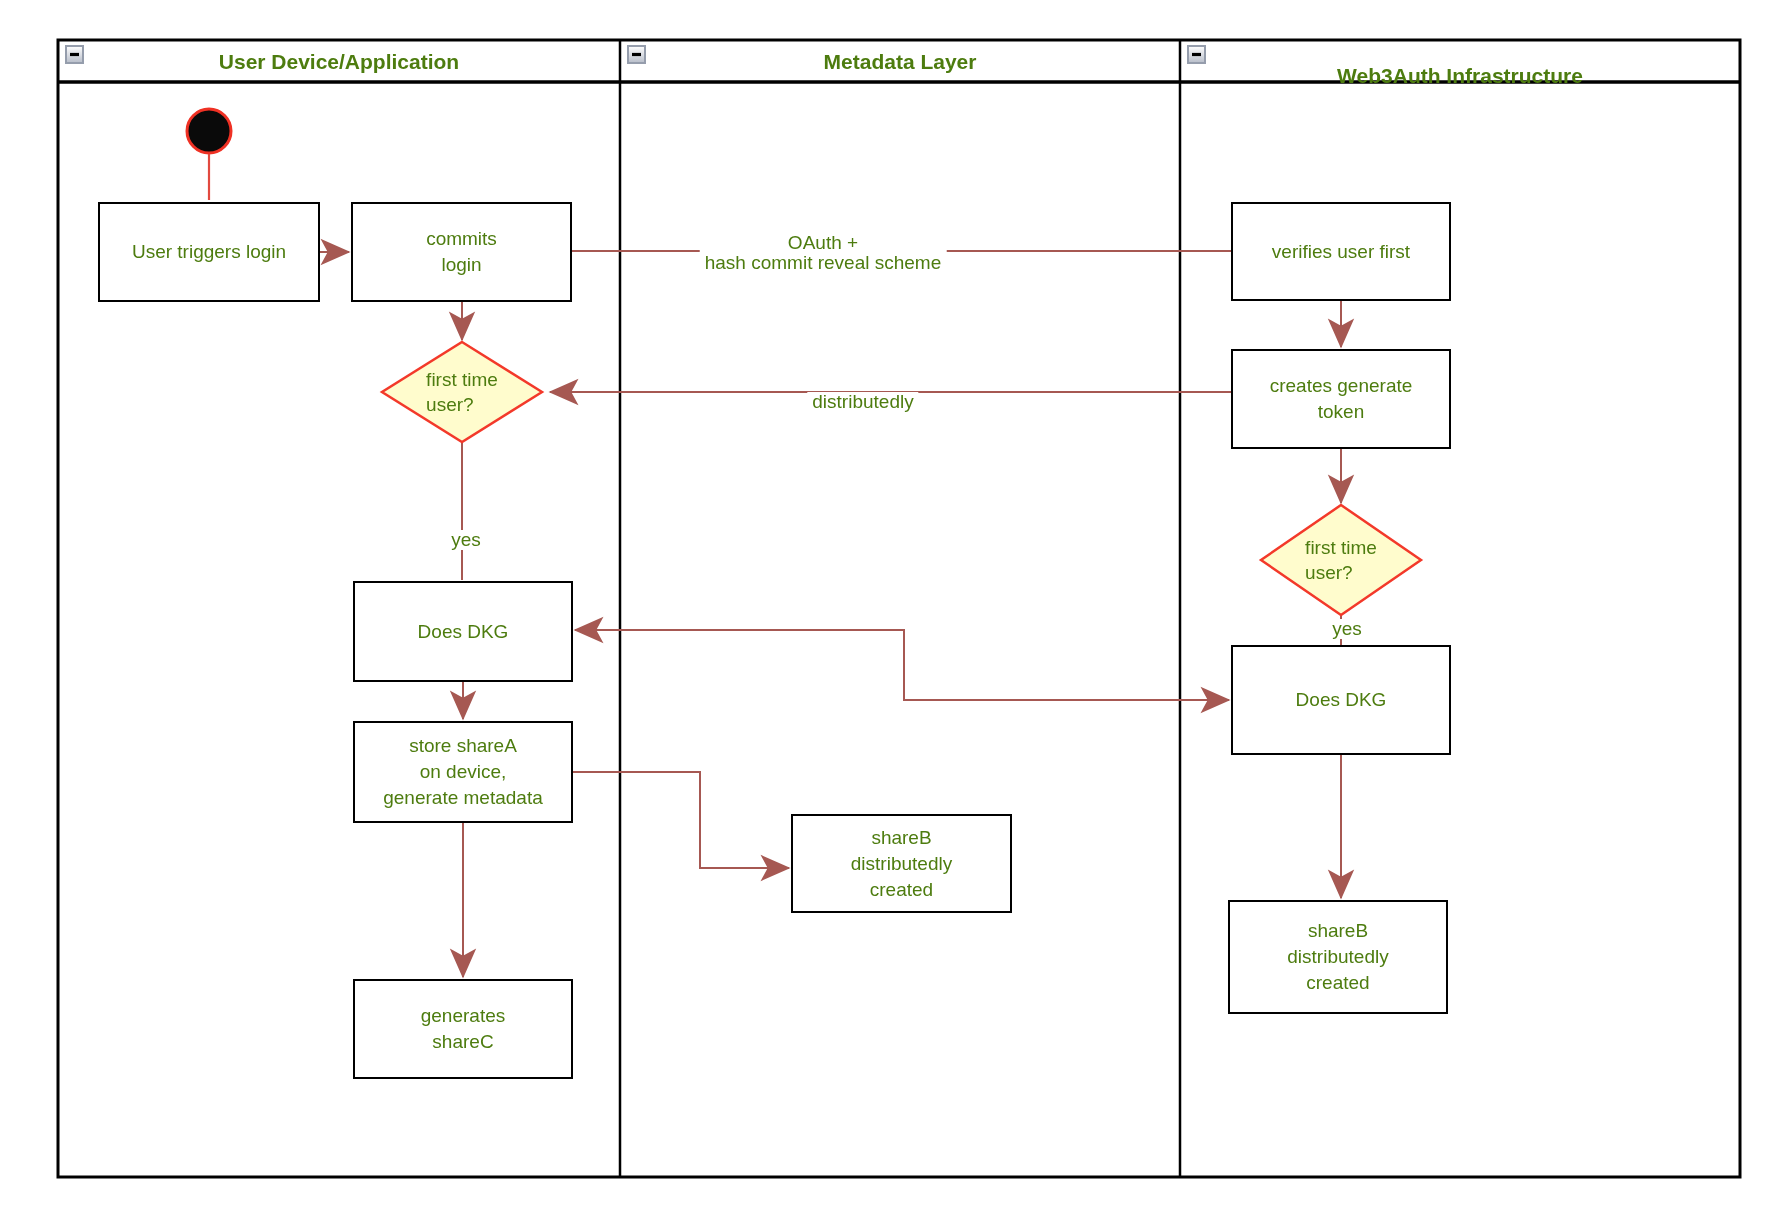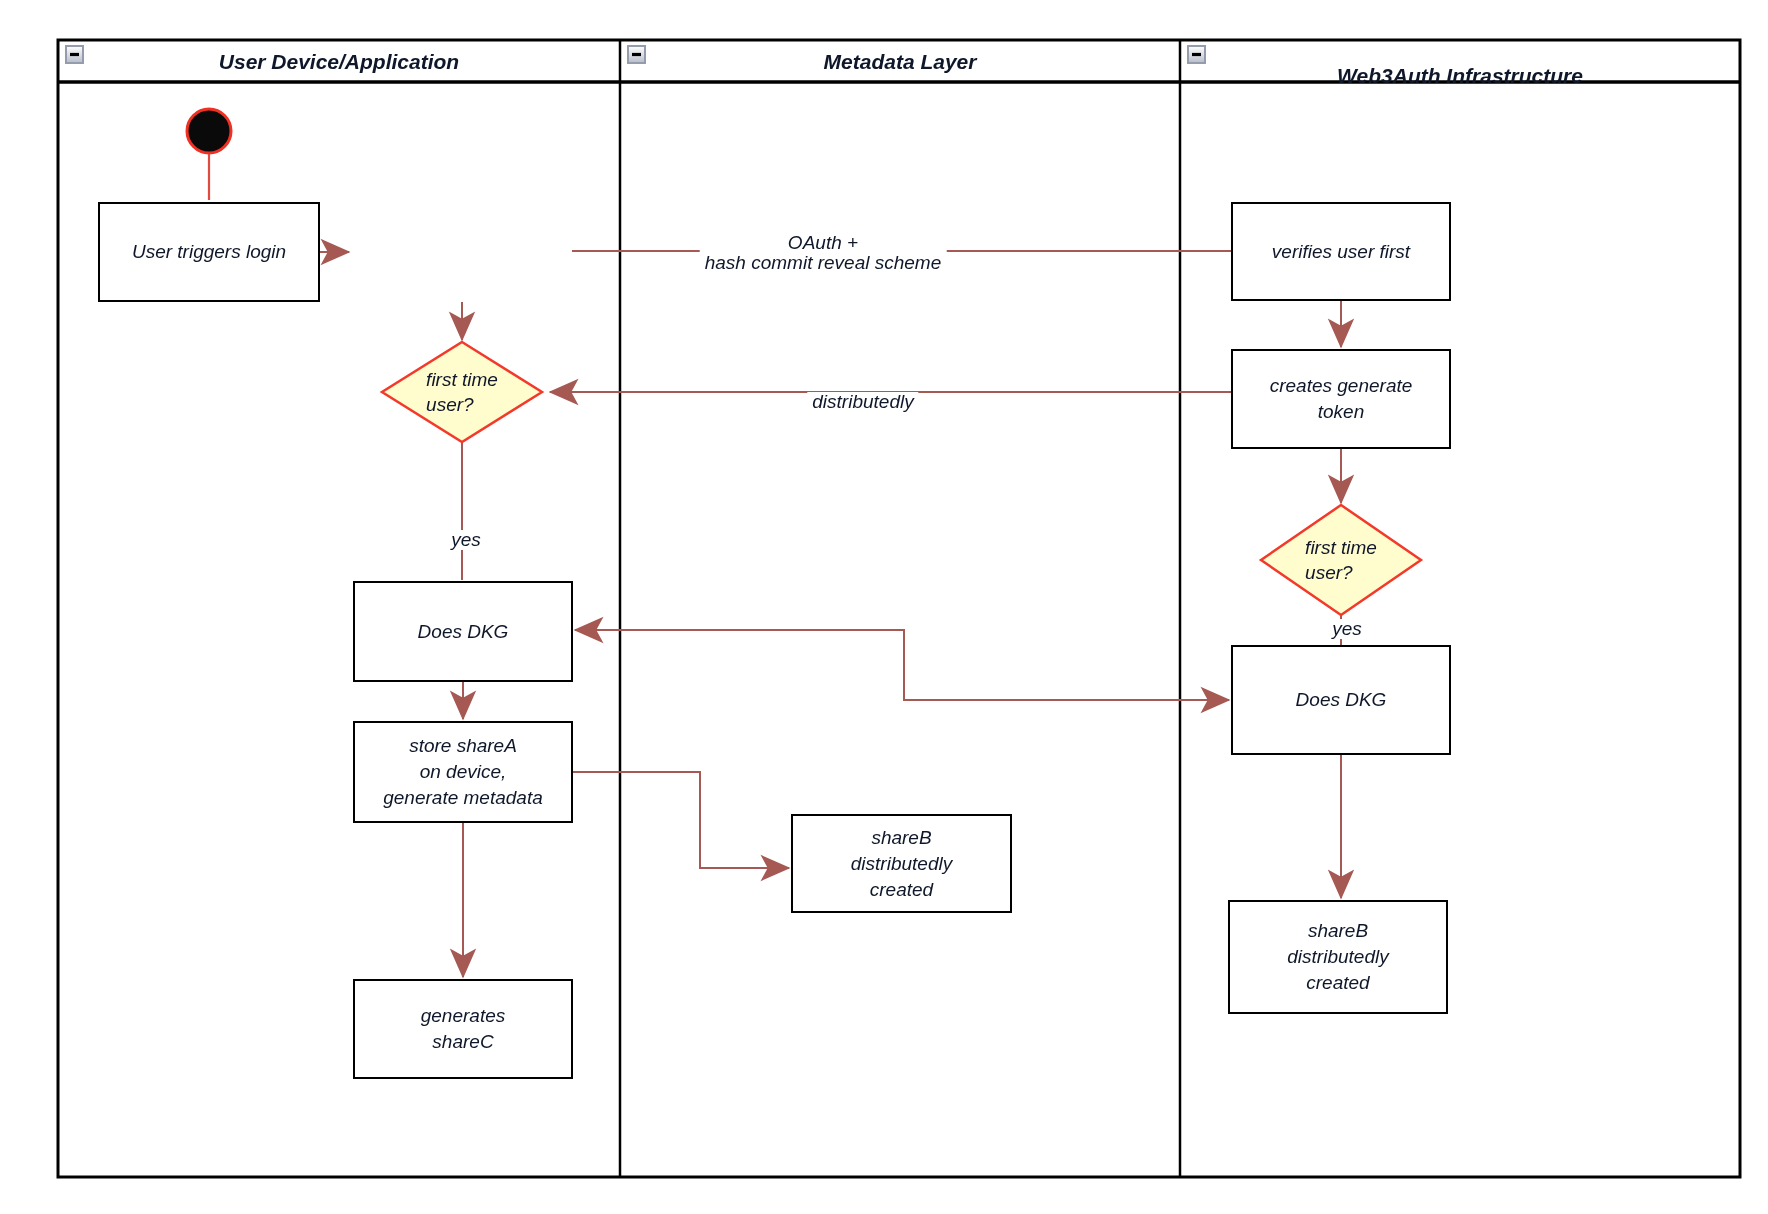--- a/index.html
+++ b/index.html
@@ -1,23 +1,22 @@
 <!DOCTYPE html>
 <html><head>
 <meta charset="utf-8">
 <style>
   html,body{margin:0;padding:0;background:#ffffff;}
   .canvas{
     position:relative;
     width:1768px;height:1214px;
     background:#ffffff;
     font-family:"Liberation Sans", sans-serif;
-    color:#0f172a;
+    color:#4d7c0f;
     overflow:hidden;
-    font-style:italic;
   }
   svg.wires{position:absolute;left:0;top:0;z-index:1;}
   .lane-title{
     position:absolute;z-index:2;
     transform:translate(-50%,-50%);
     font-size:21px;font-weight:bold;white-space:nowrap;
   }
   .node{
     position:absolute;z-index:2;
     box-sizing:border-box;
@@ -102,20 +101,22 @@
 
     <polygon points="462,342 542,392 462,442 382,392" fill="#fffccd" stroke="#f3392a" stroke-width="2.5"></polygon>
     <polygon points="1341,505 1421,560 1341,615 1261,560" fill="#fffccd" stroke="#f3392a" stroke-width="2.5"></polygon>
   </svg>
 
   <div class="lane-title" style="left:339px;top:62px">User Device/Application</div>
   <div class="lane-title" style="left:900px;top:62px">Metadata Layer</div>
   <div class="lane-title" style="left:1460px;top:76px">Web3Auth Infrastructure</div>
 
   <div class="node" style="left:98px;top:202px;width:222px;height:100px">User triggers login</div>
+  <div class="node" style="left:351px;top:202px;width:221px;height:100px">commits
+login</div>
   <div class="diamond-text" style="left:462px;top:392px;width:150px;height:80px">first time
 user?</div>
   <div class="node" style="left:353px;top:581px;width:220px;height:101px">Does DKG</div>
   <div class="node" style="left:353px;top:721px;width:220px;height:102px">store shareA
 on device,
 generate metadata</div>
   <div class="node" style="left:353px;top:979px;width:220px;height:100px">generates
 shareC</div>
 
   <div class="node" style="left:791px;top:814px;width:221px;height:99px">shareB

